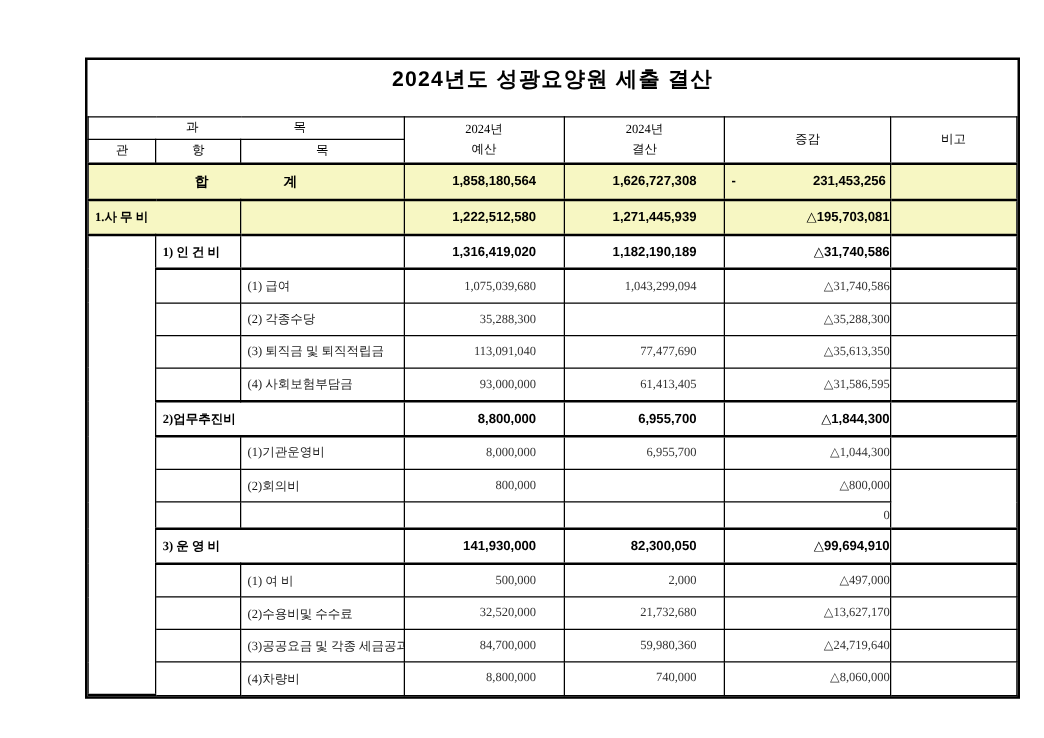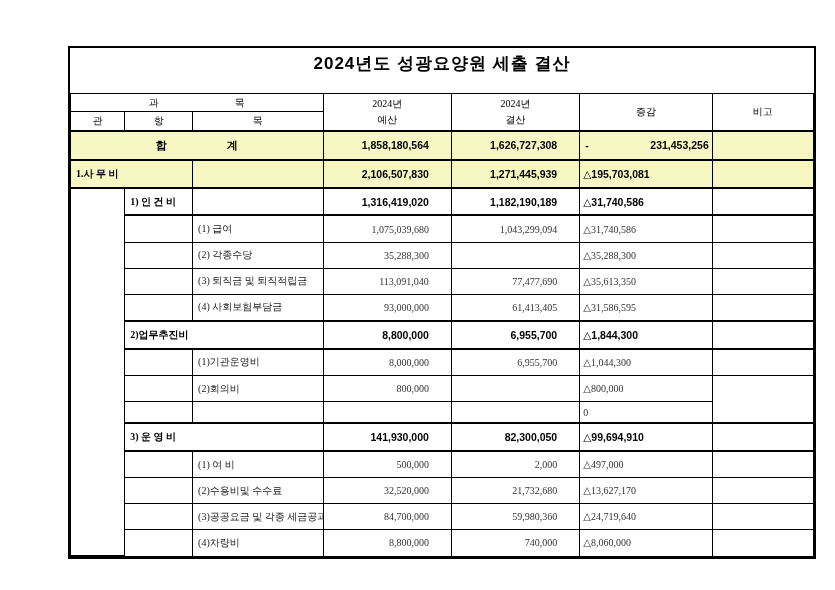--- a/index.html
+++ b/index.html
@@ -31,21 +31,21 @@
     border:1px solid #000;box-sizing:border-box;
     font-size:10px;font-weight:normal;overflow:hidden;white-space:nowrap;
     padding:0 3px;vertical-align:middle;
   }
   thead th{text-align:center;font-size:10px;line-height:1.6;}
   tr.hrow1{height:18px;}
   tr.hrow2{height:19px;}
   .gm{display:flex;justify-content:center;gap:76px;}
   .lbl{text-align:left;padding-left:5px;color:#1a1a1a;}
   .num{text-align:right;padding-right:22px;color:#333;}
-  .chg{text-align:left;padding-right:0;color:#333;}
+  .chg{text-align:right;padding-right:0;color:#333;}
   tr.sec td{
     border-top:2px solid #000;border-bottom:2px solid #000;
     font-weight:bold;color:#000;
     font-family:"Liberation Sans","DejaVu Sans",sans-serif;
     font-size:10.5px;
   }
   tr.sec td.lbl{font-family:"Liberation Serif","DejaVu Serif",serif;font-size:10px;margin-top:24px;}
   tr.hl td{background:#f7f7c3;}
   .sum-label{display:flex;justify-content:center;gap:60px;font-size:11px;}
   .sign-cell{display:flex;justify-content:space-between;align-items:center;}
@@ -107,21 +107,21 @@
               <span class="sgn">-</span>
               <span>231,453,256</span>
             </span>
         </td>
         <td></td>
       </tr>
 
       <tr class="sec hl">
         <td colspan="2" class="lbl">1.사 무 비</td>
         <td></td>
-        <td class="num">2,106,507,830</td>
+        <td class="num">1,222,512,580</td>
         <td class="num">1,271,445,939</td>
         <td class="chg">△195,703,081</td>
         <td></td>
       </tr>
 
       <tr class="sec">
         <td rowspan="14" style="font-weight:normal"></td>
         <td colspan="1" class="lbl">1) 인 건 비</td>
         <td></td>
         <td class="num">1,316,419,020</td>

